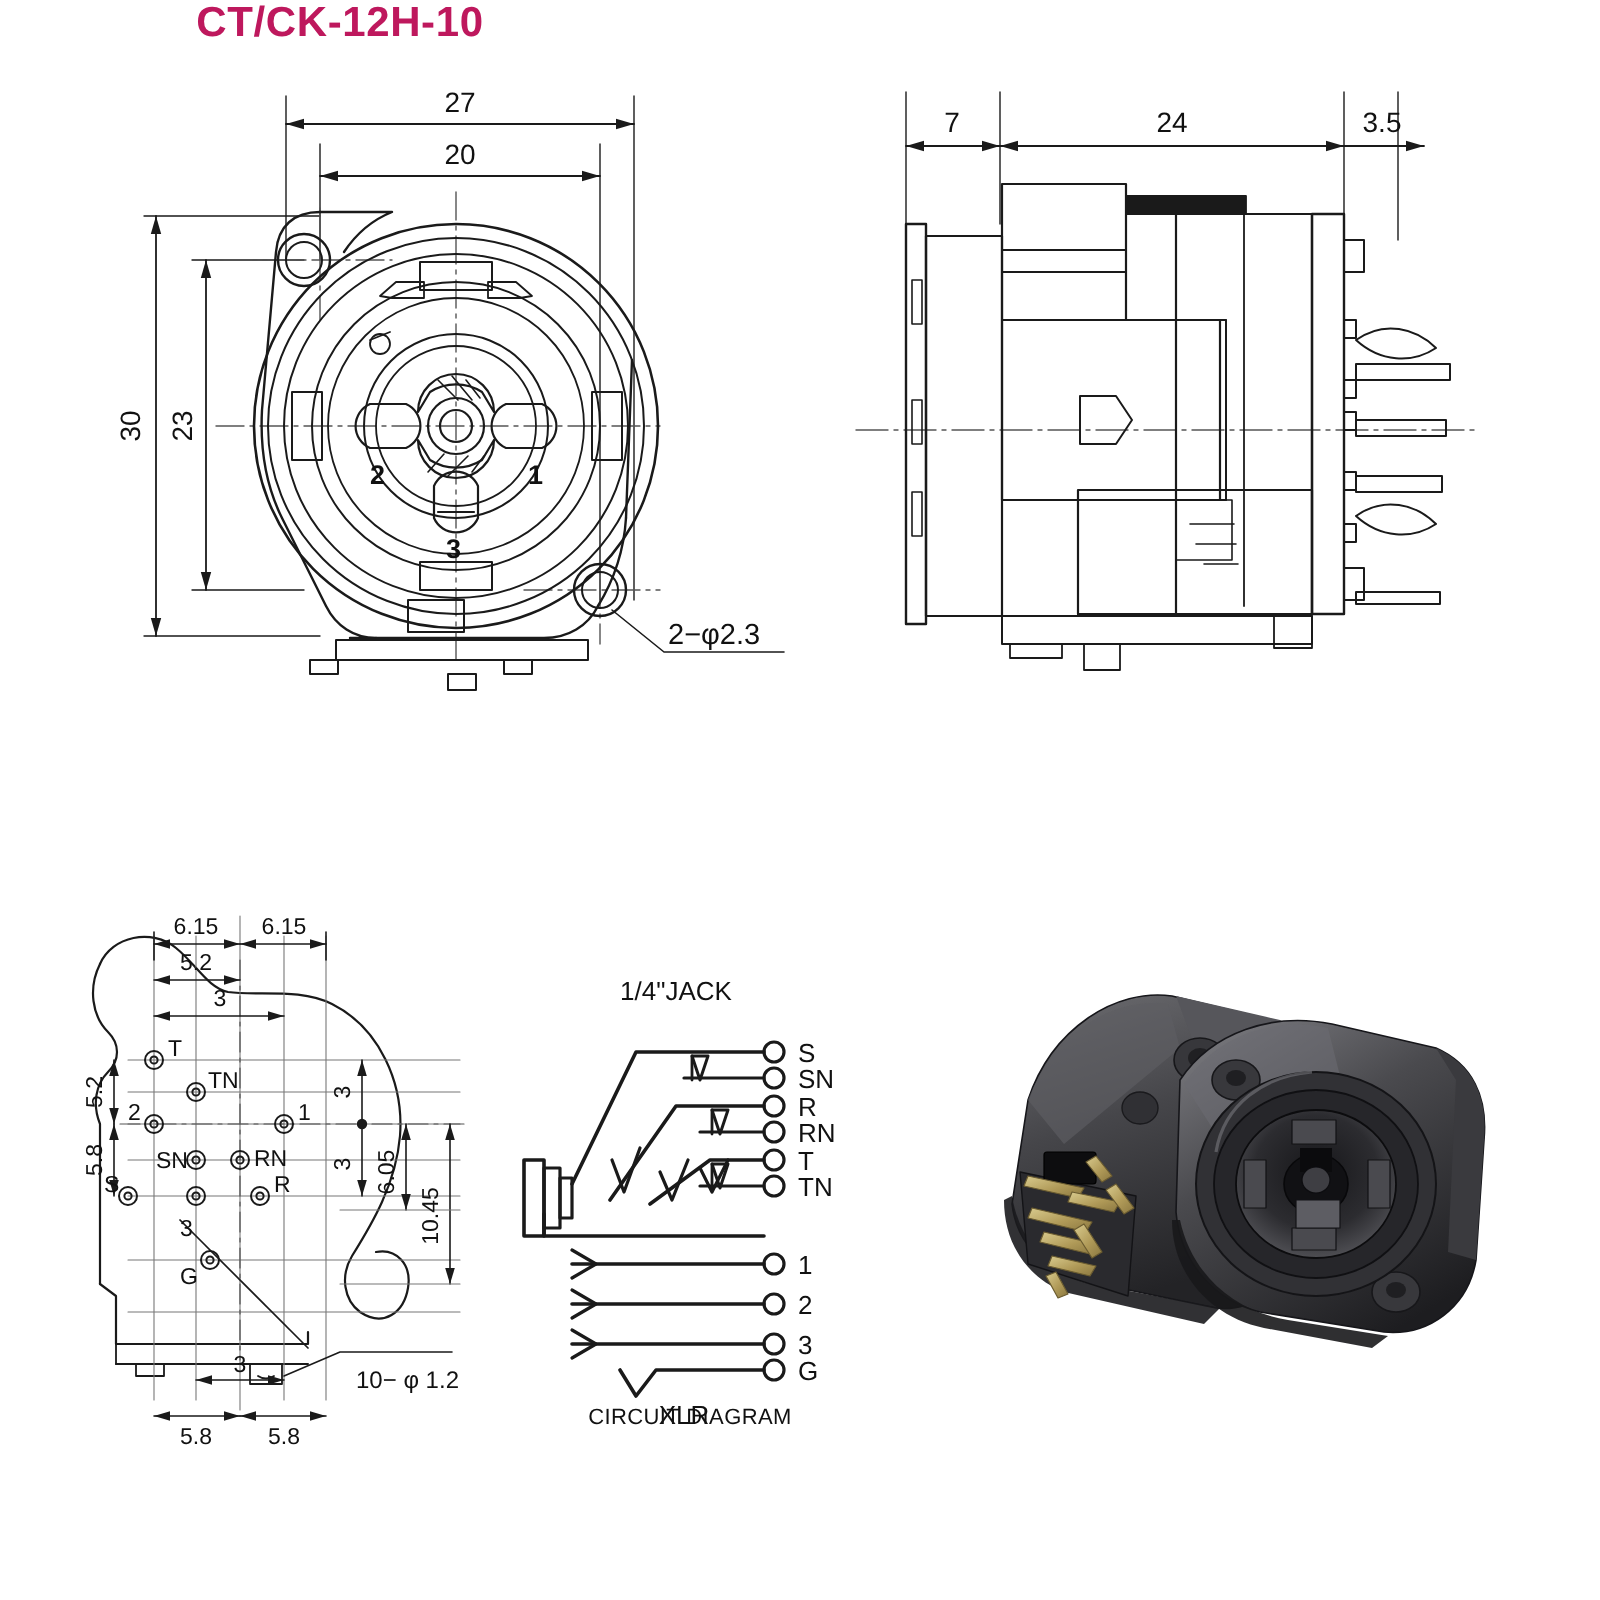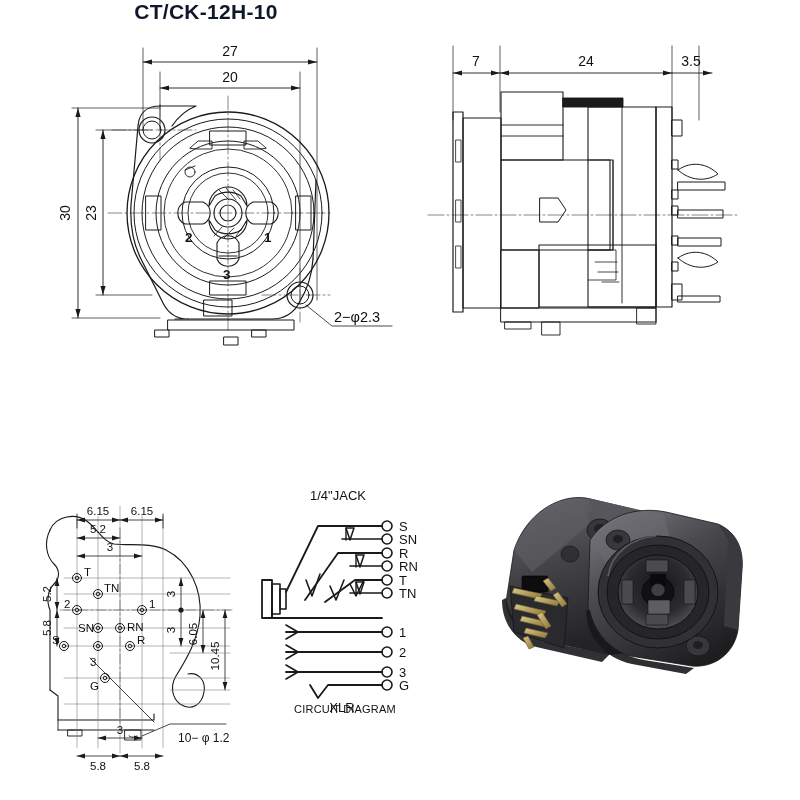--- a/index.html
+++ b/index.html
@@ -8,34 +8,34 @@
     width:800px;height:800px;overflow:hidden;position:relative;
     font-family:"Liberation Sans", sans-serif;
     color:#111;
   }
   .sheet{position:absolute;inset:0;width:800px;height:800px;}
   svg{display:block;}
   .panel{position:absolute;}
 
   #front-view-panel{left:0;top:0;width:420px;height:370px;text-align:right;}
   #side-view-panel{left:410px;top:0;width:390px;height:370px;}
-  #pcb-panel{left:30px;top:450px;width:260px;height:280px;margin-top:48px;}
+  #pcb-panel{left:30px;top:450px;width:260px;height:280px;}
   #circuit-panel{left:250px;top:480px;width:190px;height:250px;}
   #photo-panel{left:440px;top:480px;width:340px;height:250px;}
 
   .cap-text{
     position:absolute;width:100%;text-align:center;
     font-family:"Liberation Sans", sans-serif;
     font-size:12.5px;letter-spacing:.2px;color:#111;
   }
   #pcb-caption{left:0;top:703px;width:300px;text-align:center;font-size:12.5px;}
   #circuit-caption{left:250px;top:703px;width:190px;text-align:center;font-size:11px;}
   #product-title{
     left:440px;top:696px;width:340px;text-align:center;
-    font-size:21px;font-weight:bold;letter-spacing:.3px;color:#0f172a;margin-left:36px;
+    font-size:21px;font-weight:bold;letter-spacing:.3px;color:#be185d;
   }
 </style>
 </head>
 <body>
 
 <div class="sheet">
 
   <div class="panel" id="front-view-panel">
     <svg width="420" height="370" viewBox="0 0 420 370" xmlns="http://www.w3.org/2000/svg">
       <g fill="none" stroke="#1a1a1a" stroke-width="0.9" stroke-linecap="round" stroke-linejoin="round">

